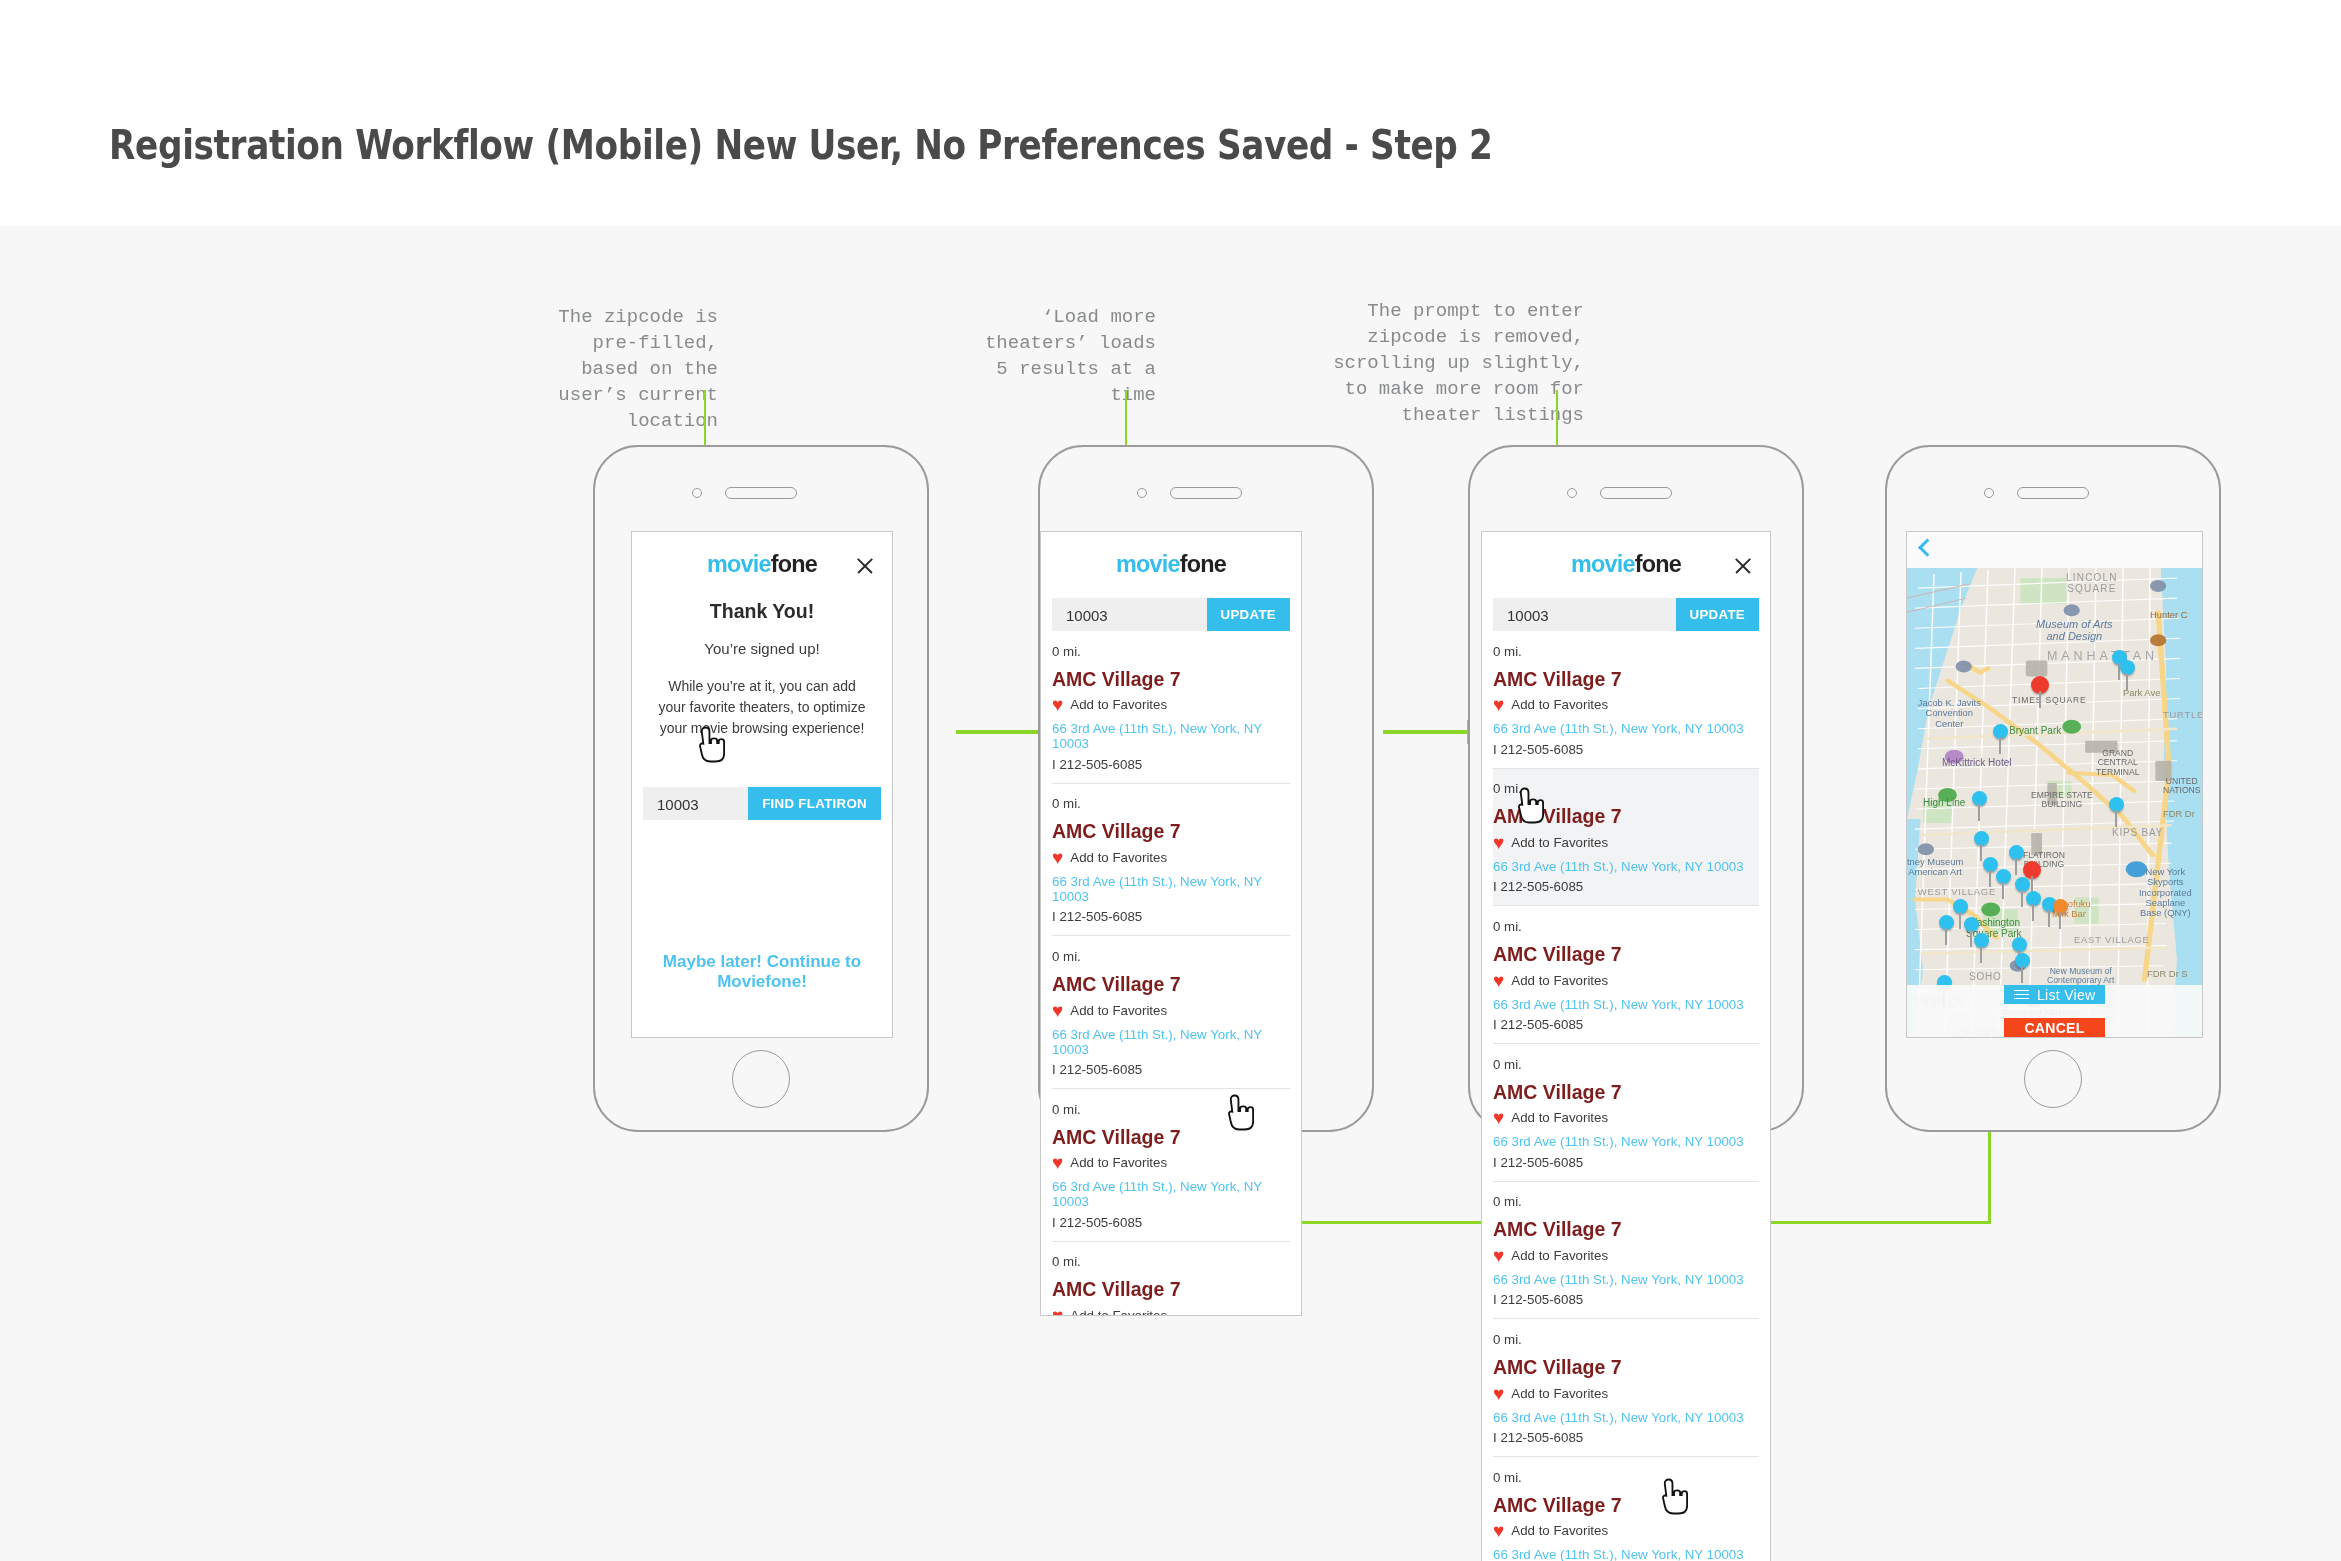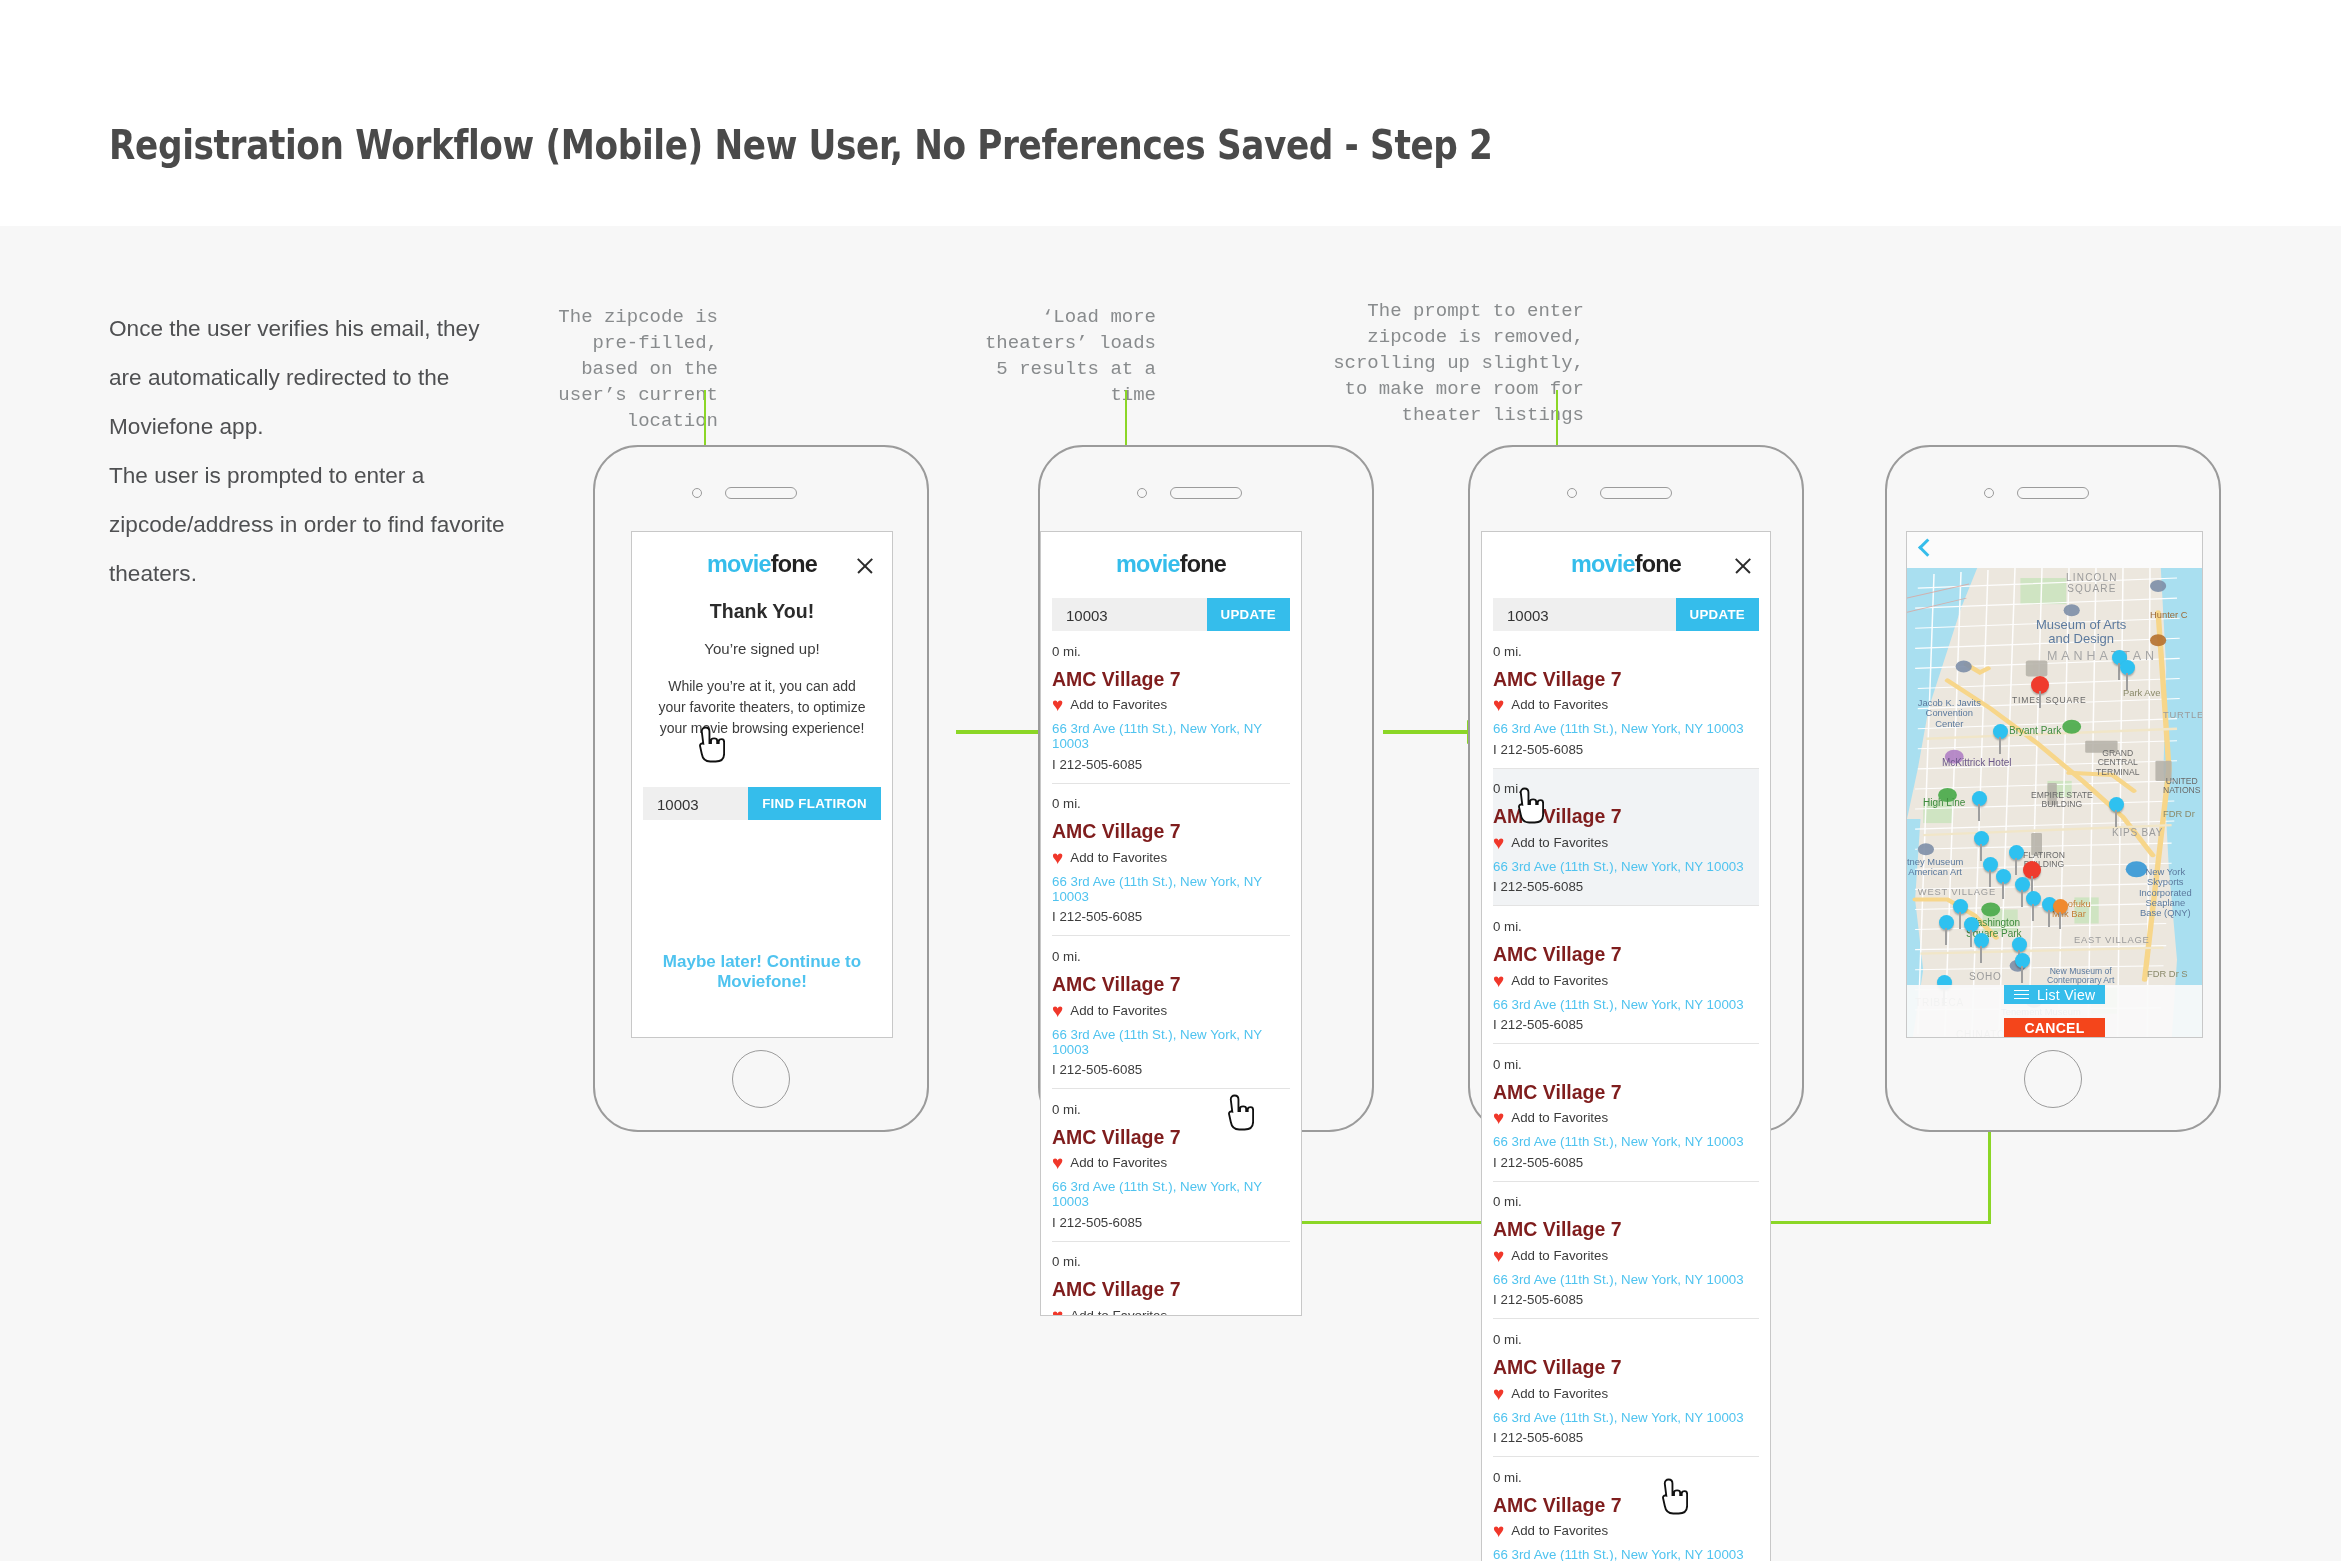--- a/index.html
+++ b/index.html
@@ -131,21 +131,20 @@
   .cursor { position: absolute; width: 28px; height: 37px; z-index: 9; }
 </style>
 </head>
 <body>
 
 <div id="root">
 
   <div class="header-band"></div>
   <div class="page-title">Registration Workflow (Mobile) New User, No Preferences Saved - Step 2</div>
 
-  <div class="intro">Once the user verifies his email, they are automatically redirected to the Moviefone app.<br>The user is prompted to enter a zipcode/address in order to find favorite theaters.</div>
 
   <div class="callout" id="callout-1">The  zipcode is pre-filled, based on the user’s current location</div>
   <div class="callout" id="callout-2">‘Load more theaters’ loads 5 results at a time</div>
   <div class="callout" id="callout-3">The prompt to enter zipcode is removed, scrolling up slightly, to make more room for theater listings</div>
 
   <div class="gline" style="left:704px; top:390px; width:2.3px; height:351px;"></div>
   <div class="gline" style="left:1125px; top:390px; width:2.3px; height:734px;"></div>
   <div class="gline" style="left:1556px; top:390px; width:2.3px; height:312px;"></div>
 
   <div class="gline" style="left:956px; top:730px; width:86px; height:3.9px;"></div>
@@ -440,21 +439,21 @@
                 <circle cx="62" cy="340" r="7"></circle>
             </g>
             <circle cx="35" cy="188" r="7" fill="#b07fc4" opacity=".9"></circle>
             <circle cx="170" cy="300" r="8" fill="#3d9bd6" opacity=".95"></circle>
             <circle cx="186" cy="72" r="6" fill="#b5702e" opacity=".9"></circle>
           </svg>
           <div id="maplabels">
               <div class="maplabel" style="left: 159px; top: 4px; font-size: 10px; color: rgb(155, 155, 155); font-weight: 400; letter-spacing: 1.2px;">LINCOLN
 SQUARE</div>
               <div class="maplabel" style="left: 140px; top: 82px; font-size: 12.5px; color: rgb(165, 165, 165); font-weight: 400; letter-spacing: 3.9px;">MANHATTAN</div>
-              <div class="maplabel" style="left: 129px; top: 50px; font-size: 13px; color: rgb(92, 122, 158); font-weight: 400; letter-spacing: 0px;">Museum of Arts
+              <div class="maplabel" style="left: 129px; top: 50px; font-size: 11px; color: rgb(92, 122, 158); font-weight: 400; letter-spacing: 0px; font-style: italic;">Museum of Arts
 and Design</div>
               <div class="maplabel" style="left: 243px; top: 42px; font-size: 9.4px; color: rgb(155, 107, 58); font-weight: 400; letter-spacing: 0px;">Hunter C</div>
               <div class="maplabel" style="left: 105px; top: 128px; font-size: 8.6px; color: rgb(106, 106, 106); font-weight: 400; letter-spacing: 0.8px;">TIMES SQUARE</div>
               <div class="maplabel" style="left: 10.8px; top: 130px; font-size: 9.4px; color: rgb(92, 122, 158); font-weight: 400; letter-spacing: 0px;">Jacob K. Javits
 Convention
 Center</div>
               <div class="maplabel" style="left: 102px; top: 157px; font-size: 10px; color: rgb(63, 139, 63); font-weight: 400; letter-spacing: 0px;">Bryant Park</div>
               <div class="maplabel" style="left: 216px; top: 120px; font-size: 9.4px; color: rgb(138, 138, 106); font-weight: 400; letter-spacing: 0px;">Park Ave</div>
               <div class="maplabel" style="left: 256px; top: 142px; font-size: 9.4px; color: rgb(155, 155, 155); font-weight: 400; letter-spacing: 0.8px;">TURTLE B</div>
               <div class="maplabel" style="left: 35px; top: 189px; font-size: 10px; color: rgb(109, 90, 138); font-weight: 400; letter-spacing: 0px;">McKittrick Hotel</div>

